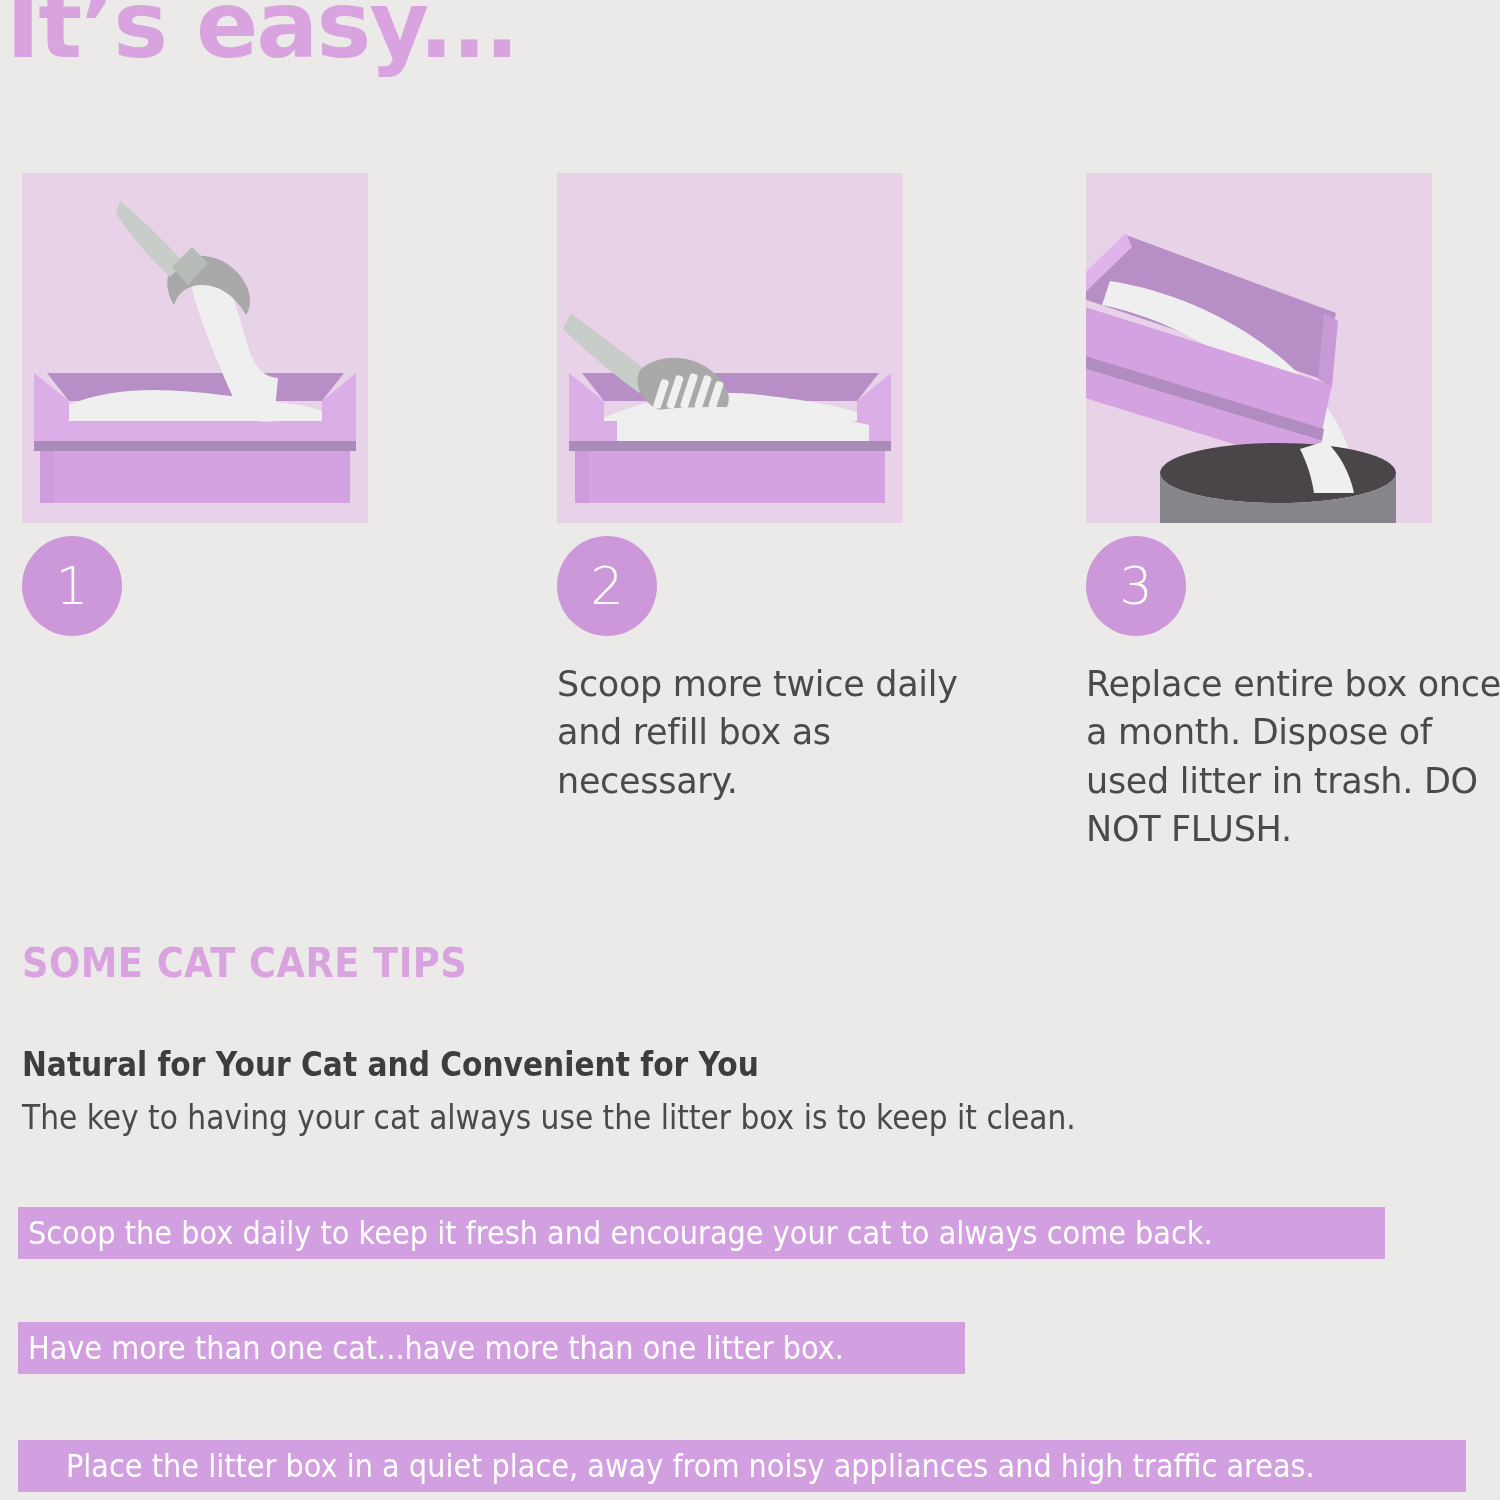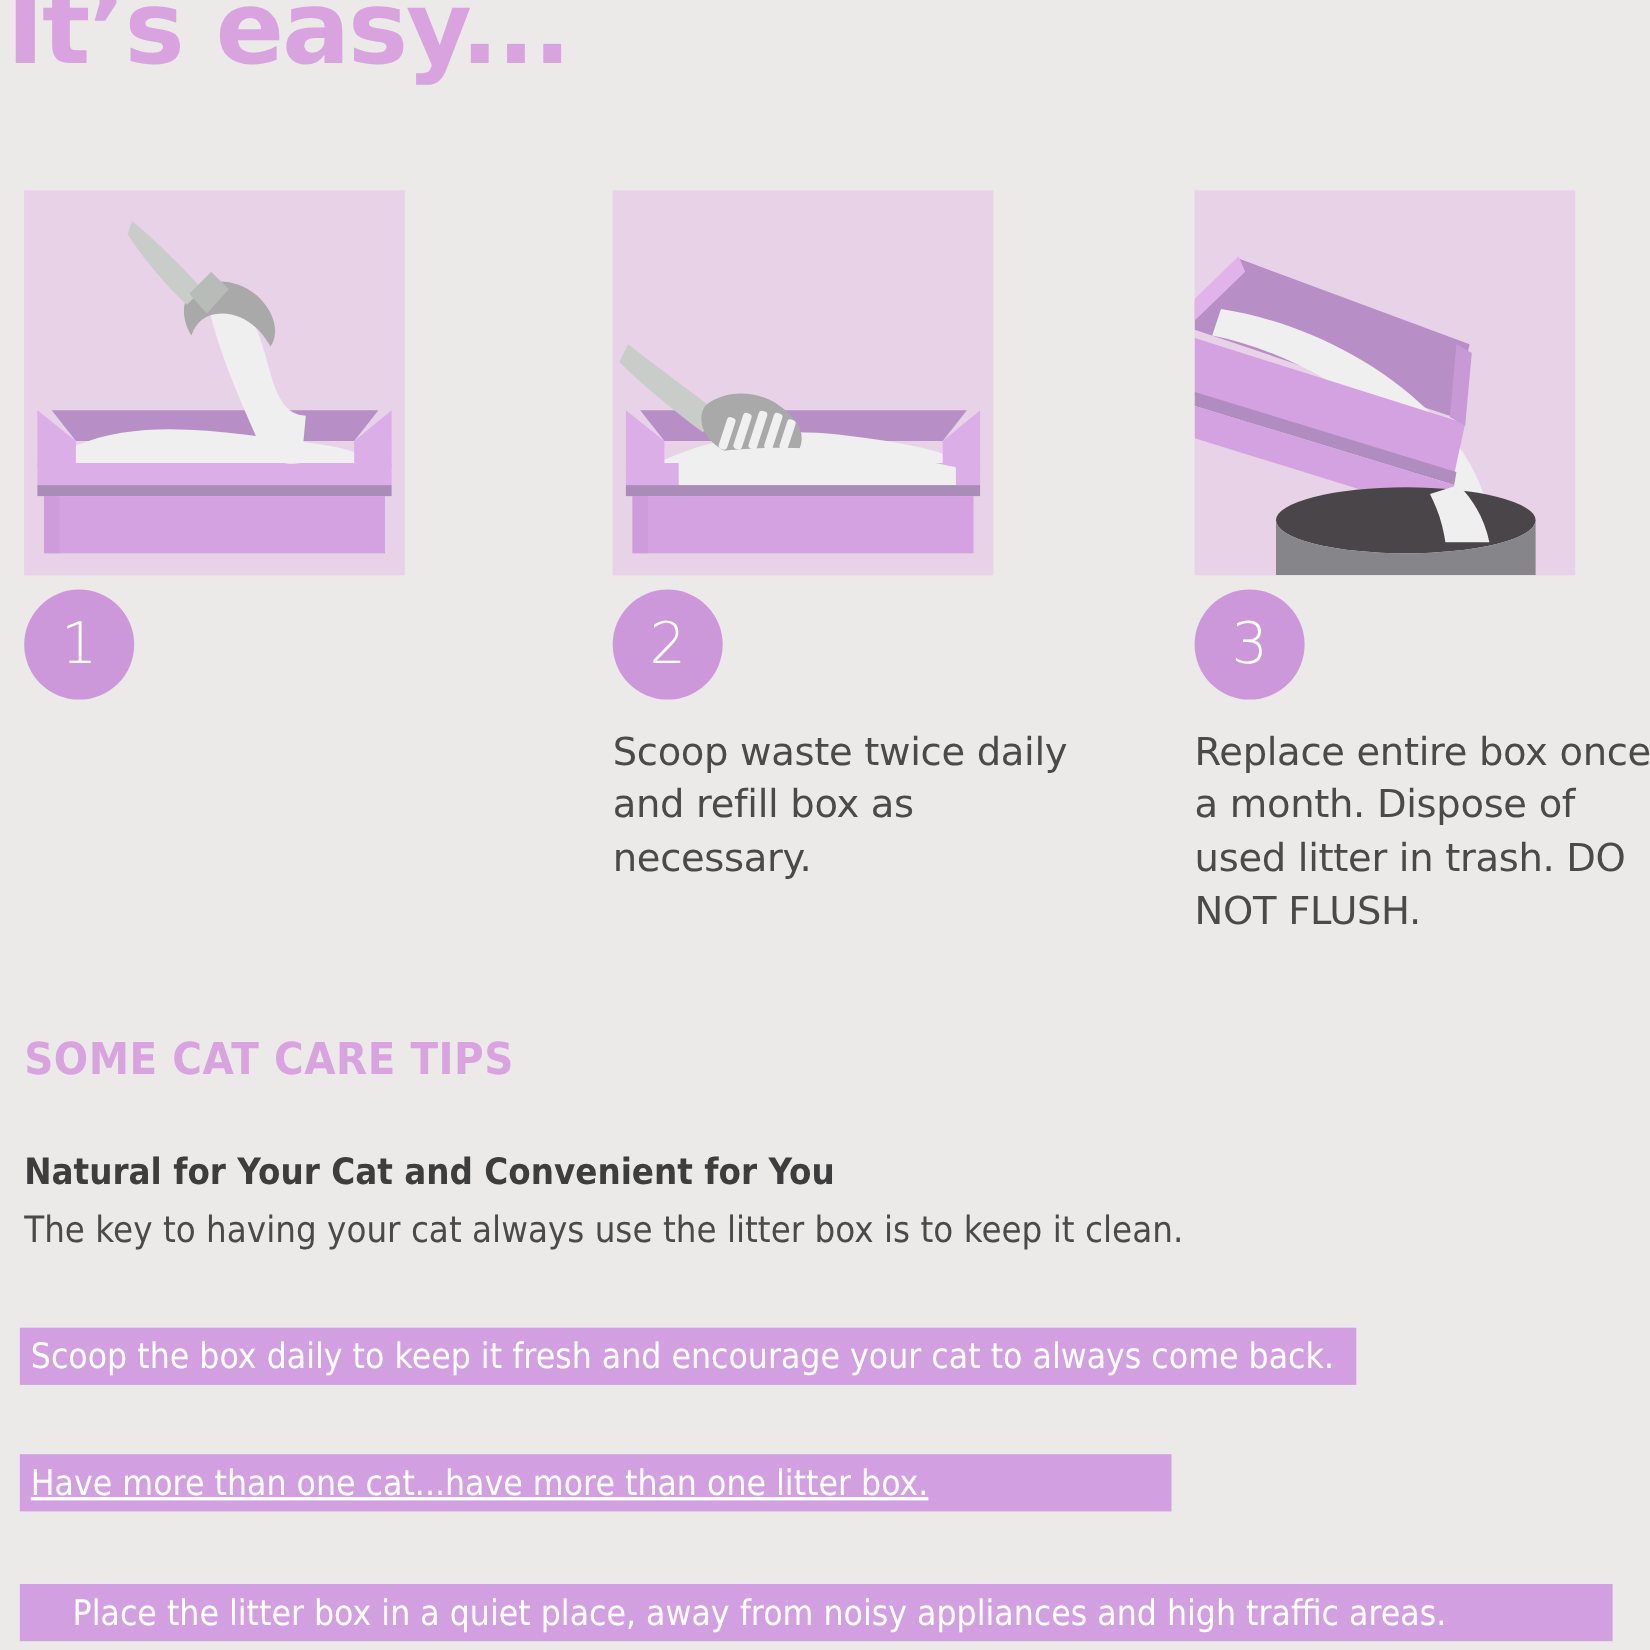--- a/index.html
+++ b/index.html
@@ -132,22 +132,22 @@
     padding-left: 10px;
     box-sizing: border-box;
     white-space: nowrap;
     overflow: hidden;
   }
   .tip-bar span {
     display: inline-block;
     transform: scaleX(0.9);
     transform-origin: left center;
   }
-  .tip-bar-1 { top: 1207px; width: 1215px; }
-  .tip-bar-2 { top: 1322px; width: 1047px; text-decoration: underline; }
+  .tip-bar-1 { top: 1207px; width: 1367px; }
+  .tip-bar-2 { top: 1322px; width: 947px; }
   .tip-bar-3 { top: 1440px; width: 1448px; padding-left: 48px; }
 </style>
 </head>
 <body>
 
 <div class="page-title">It’s easy...</div>
 
 <div class="steps">
 
   <div class="step step-1">
@@ -206,21 +206,21 @@
           <rect x="114" y="202" width="8" height="34" rx="3" transform="rotate(18 118 219)"></rect>
           <rect x="128" y="200" width="8" height="36" rx="3" transform="rotate(18 132 218)"></rect>
           <rect x="142" y="202" width="8" height="34" rx="3" transform="rotate(18 146 219)"></rect>
           <rect x="155" y="208" width="8" height="28" rx="3" transform="rotate(18 159 222)"></rect>
         </g>
 
         <path d="M60 244 C 100 234, 150 232, 200 236 C 250 240, 290 246, 312 252 L312 268 L60 268 Z" fill="#efefef"></path>
       </svg>
     </div>
     <div class="step-badge">2</div>
-    <div class="step-text">Scoop waste twice daily and refill box as necessary.</div>
+    <div class="step-text">Scoop more twice daily and refill box as necessary.</div>
   </div>
 
   <div class="step step-3">
     <div class="step-illustration">
       <svg width="346" height="350" viewBox="0 0 346 350">
 
         <path d="M-20 120 L40 62 L250 140 L235 206 Z" fill="#b78ec6"></path>
 
         <path d="M24 108 C 90 118, 160 150, 212 200 C 250 238, 262 268, 268 296 L222 296 C 214 262, 196 232, 162 202 C 122 168, 66 142, 16 132 Z" fill="#efefef"></path>
 

